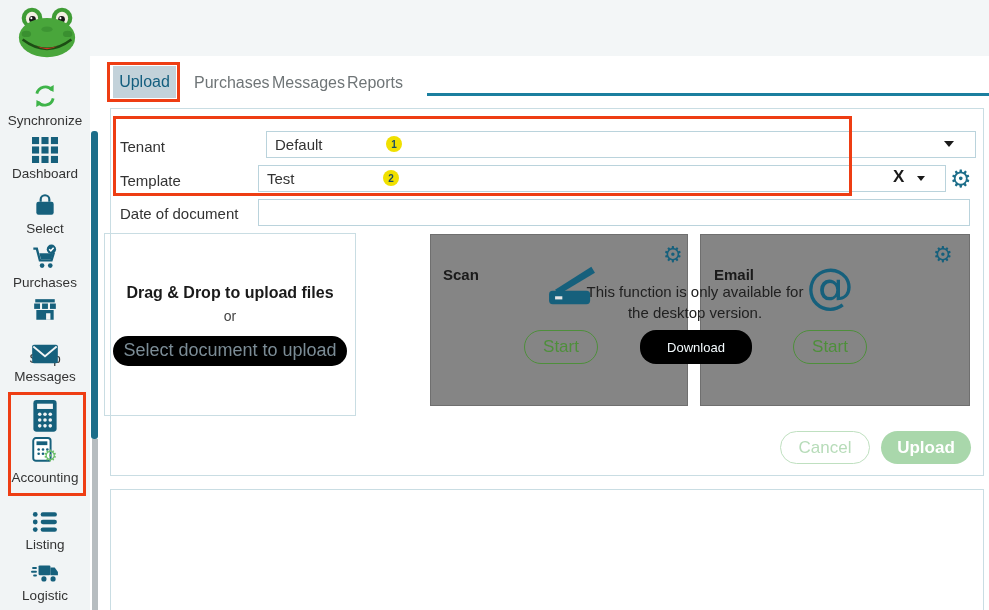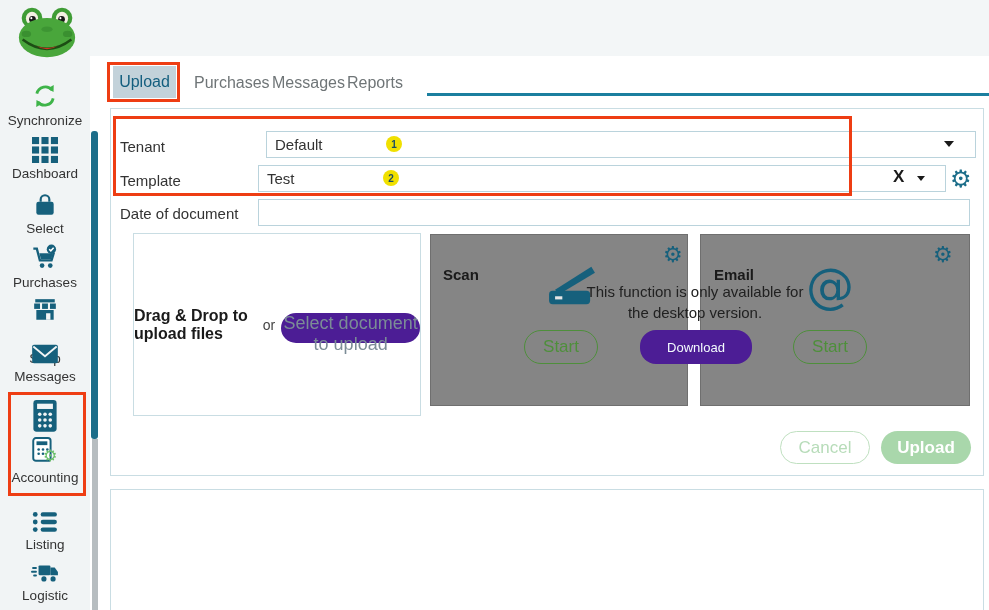--- a/index.html
+++ b/index.html
@@ -23,25 +23,25 @@
   .panel{border:1px solid #c9dde3;box-sizing:border-box;background:#fff;}
   .field{border:1px solid #bad3dc;box-sizing:border-box;background:#fff;height:27px;
     display:flex;align-items:center;font-size:15px;color:#333;padding:0 8px;}
   .flabel{font-size:15px;color:#333;}
   .badge{width:16px;height:16px;border-radius:50%;background:#f0e000;color:#1c4d63;
     font-size:10px;font-weight:bold;display:flex;align-items:center;justify-content:center;}
   .caret{width:0;height:0;border-left:5px solid transparent;border-right:5px solid transparent;
     border-top:6px solid #1a1a1a;}
   .gear{font-family:"DejaVu Sans",sans-serif;color:#1d6e8a;line-height:1;}
   
-  .dropzone{left:133px;top:233px;width:288px;height:183px;border:1px solid #c9dde3;box-sizing:border-box;
-    display:flex;flex-direction:row;align-items:center;justify-content:center;gap:6px;}
+  .dropzone{left:104px;top:233px;width:252px;height:183px;border:1px solid #c9dde3;box-sizing:border-box;
+    display:flex;flex-direction:column;align-items:center;justify-content:center;gap:6px;}
   .dz-title{font-size:16px;font-weight:bold;color:#1a1a1a;}
   .dz-or{font-size:14px;color:#444;}
-  .pill-blue{background:#4c1d95;border:none;border-radius:16px;cursor:pointer;}
+  .pill-blue{background:#000000;border:none;border-radius:16px;cursor:pointer;}
   .dz-btn{width:234px;height:30px;font-size:18px;color:#7b8c96;margin-top:6px;
     font-family:"Liberation Sans",sans-serif;}
   
   .gpanel{background:#858585;border:1px solid #6f6f6f;box-sizing:border-box;}
   .gtitle{font-size:15px;font-weight:bold;color:#1a1a1a;margin-top:20px;}
   .pill-green{background:transparent;border:1px solid #4e8f3b;border-radius:17px;color:#4e8f3b;
     font-size:17px;cursor:pointer;font-family:"Liberation Sans",sans-serif;}
   .notice{font-size:15px;color:#212121;text-align:center;line-height:21px;}
   .dl-btn{width:112px;height:34px;font-size:13px;color:#f4fbfe;
     font-family:"Liberation Sans",sans-serif;}

